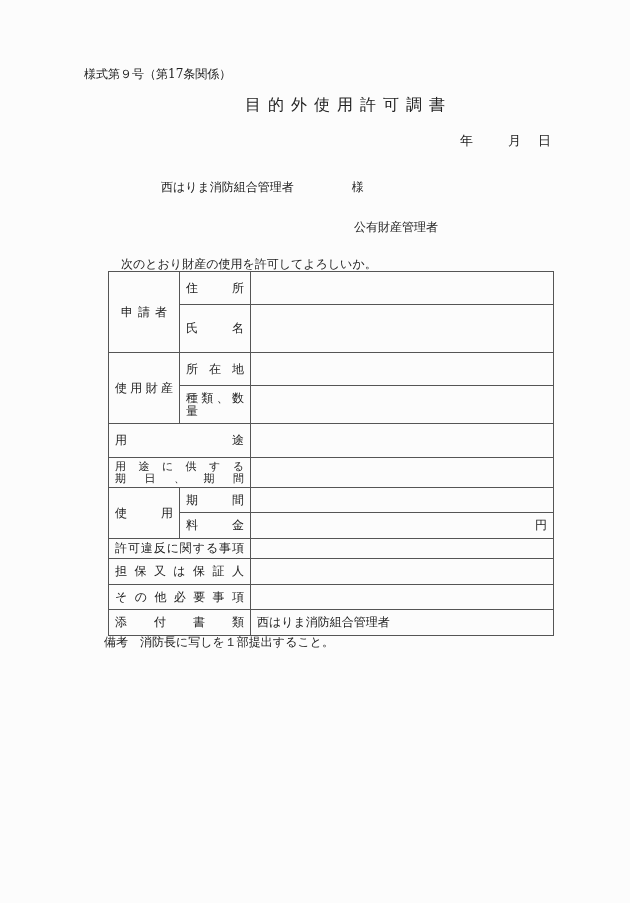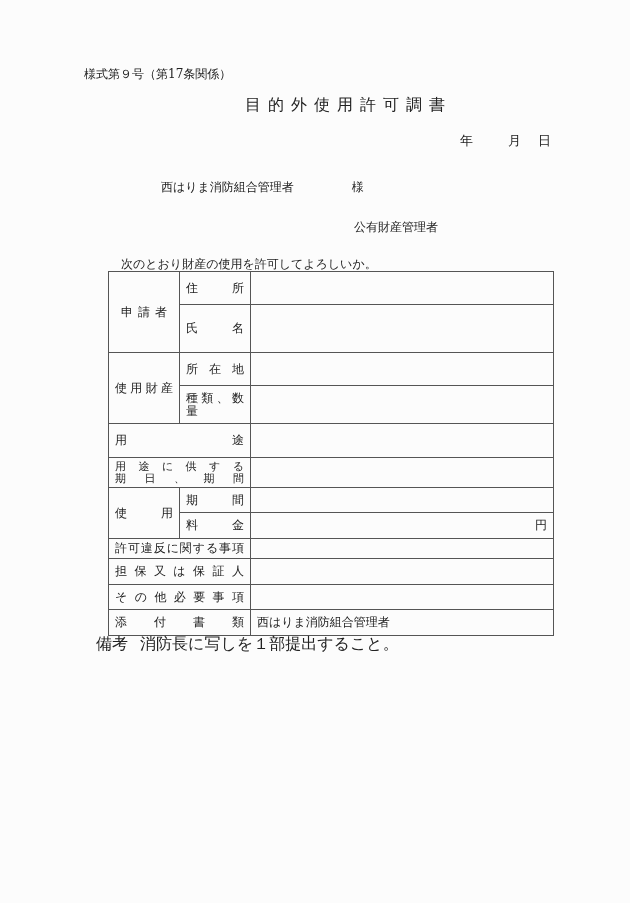--- a/index.html
+++ b/index.html
@@ -49,21 +49,21 @@
       text-align: justify;
       text-align-last: justify;
     }
     .two-line {
       text-align: justify;
       text-align-last: justify;
       font-size: 11px;
       line-height: 12px;
     }
     .yen { text-align: right; }
-    .note { left: 96px; top: 634px; font-size: 16px; }
+    .note { left: 104px; top: 634px; font-size: 12px; }
     .note .gap { display: inline-block; width: 12px; }
   </style>
 </head>
 <body>
 
 <div class="abs form-number">様式第９号（第17条関係）</div>
 <div class="abs doc-title">目的外使用許可調書</div>
 
 <div class="abs date-line">
   <span class="y">年</span><span class="m">月</span><span>日</span>

